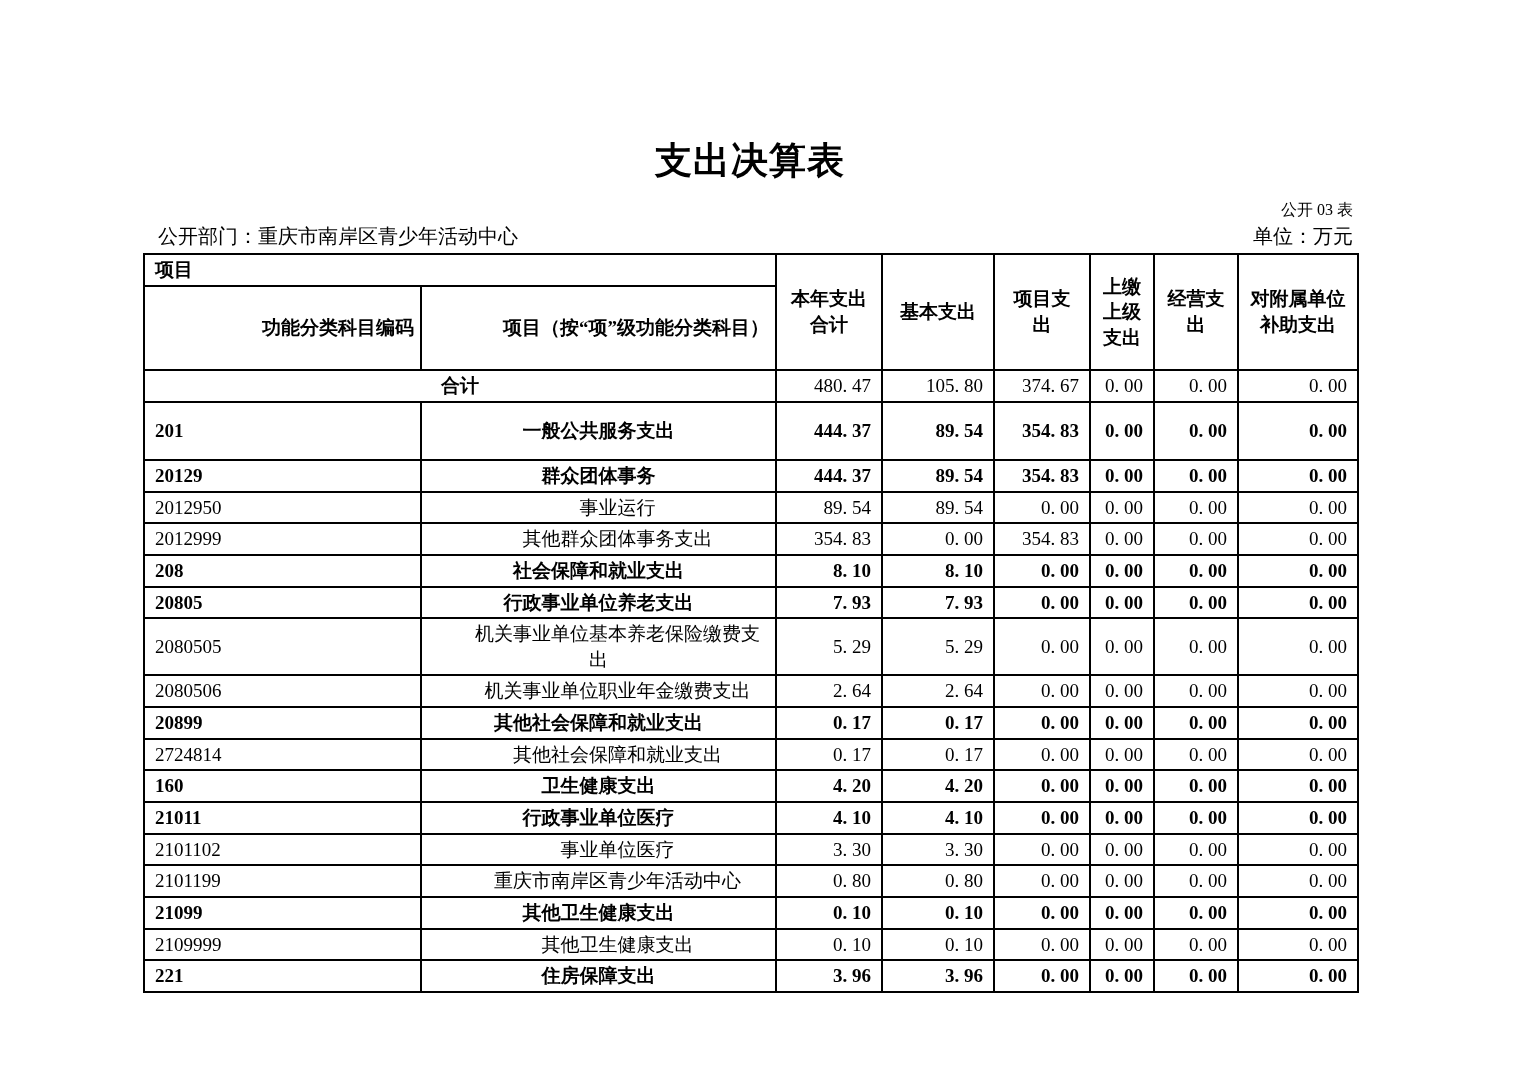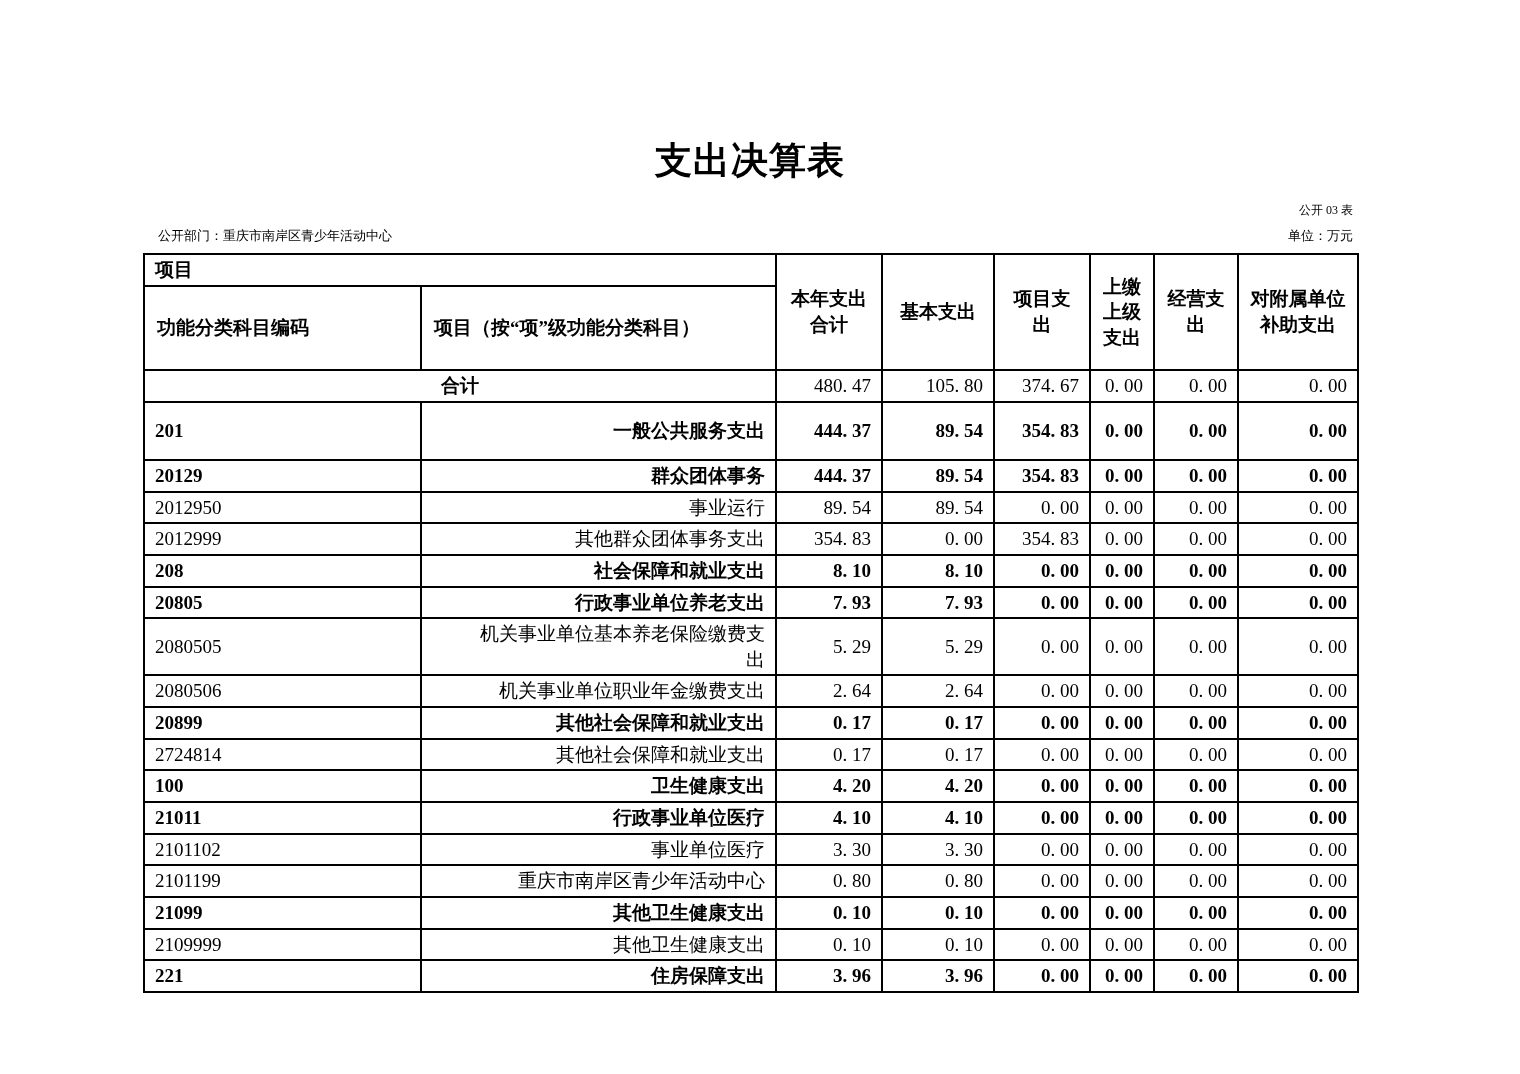--- a/index.html
+++ b/index.html
@@ -2,40 +2,40 @@
 <html><head>
 <meta charset="utf-8">
 <style>
   html,body { margin:0; padding:0; background:#ffffff; }
   body { width:1520px; height:1074px; position:relative;
          font-family:"Liberation Serif","DejaVu Serif",serif; color:#000; }
   .content { position:absolute; left:143px; top:2px; width:1214px; }
   .doc-title { margin:134px 0 0 0; text-align:center;
                font-family:"Liberation Sans","DejaVu Sans",sans-serif;
                font-weight:bold; font-size:37px; letter-spacing:1px; }
-  .meta-top { margin-top:12px; text-align:right; font-size:12px; line-height:24px; padding-right:4px; }
-  .meta-row { display:flex; justify-content:space-between; font-size:13px;
+  .meta-top { margin-top:12px; text-align:right; font-size:16px; line-height:24px; padding-right:4px; }
+  .meta-row { display:flex; justify-content:space-between; font-size:20px;
               line-height:24px; margin:2px 0 5px 0; padding-left:15px; padding-right:4px; }
   table.fin { border-collapse:collapse; table-layout:fixed; width:1214px; }
   table.fin td { border:2px solid #000; font-size:19px; line-height:1.35;
                  vertical-align:middle; padding:2px 10px; overflow:hidden;
                  word-break:break-all; }
   
   tr.hrow1 td { height:26px; }
   .cell-group { text-align:left; font-weight:bold; padding-left:10px; }
-  tr.hrow2 td { height:78px; text-align:left; font-weight:bold; padding:2px 12px; }
+  tr.hrow2 td { height:78px; text-align:right; font-weight:bold; padding:2px 6px; }
   td.vh { text-align:center; font-weight:bold; padding:2px 8px; }
   td.vh.narrow { padding:12px 13px; }
   
   tbody tr { height:29px; }
   tr.total-row { height:32px; }
   tr.tall { height:58px;padding-left:31px; }
   td.total-label { text-align:center; font-weight:bold; }
   td.code { text-align:left; padding-left:14px; }
-  td.name { text-align:right; padding-left:12px; }
+  td.name { text-align:center; padding-left:12px; }
   td.name.indent { text-indent:38px;margin-top:40px; }
   td.num { text-align:right; padding-right:12px; white-space:nowrap; }
   tr.bold td { font-weight:bold; }
 </style>
 </head>
 <body>
 
 <div class="content">
 
   <h1 class="doc-title">支出决算表</h1>
@@ -178,21 +178,21 @@
           <td class="code">2724814</td>
           <td class="name indent">其他社会保障和就业支出</td>
           <td class="num">0. 17</td>
           <td class="num">0. 17</td>
           <td class="num">0. 00</td>
           <td class="num">0. 00</td>
           <td class="num">0. 00</td>
           <td class="num">0. 00</td>
         </tr>
         <tr class="bold">
-          <td class="code">100</td>
+          <td class="code">160</td>
           <td class="name">卫生健康支出</td>
           <td class="num">4. 20</td>
           <td class="num">4. 20</td>
           <td class="num">0. 00</td>
           <td class="num">0. 00</td>
           <td class="num">0. 00</td>
           <td class="num">0. 00</td>
         </tr>
         <tr class="bold">
           <td class="code">21011</td>

